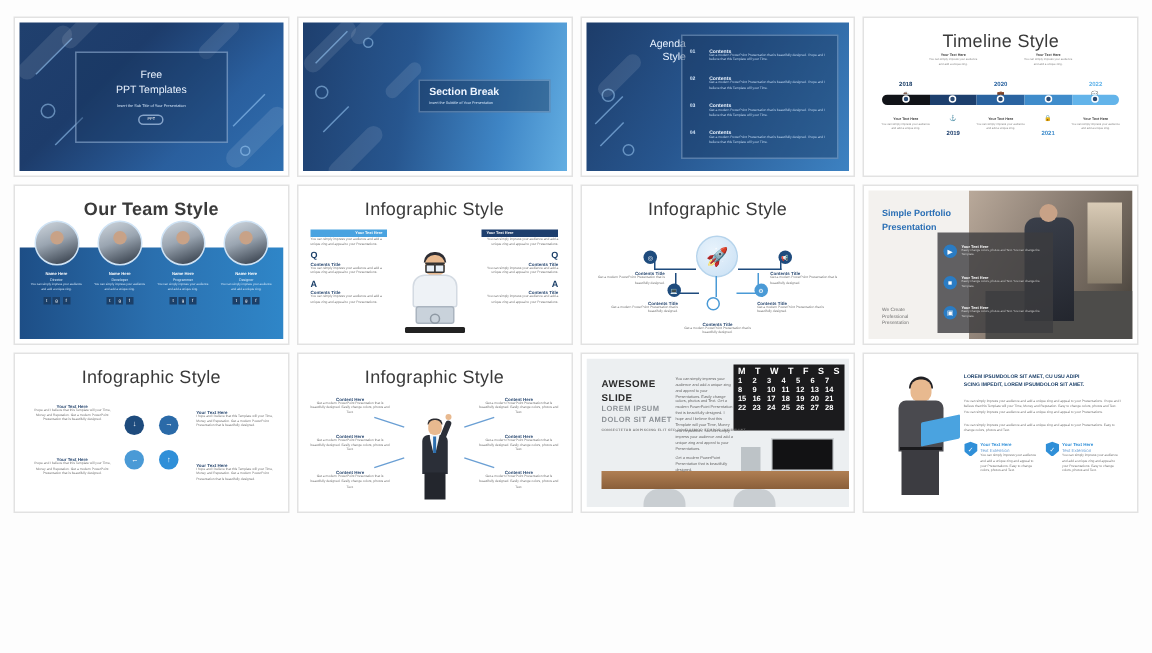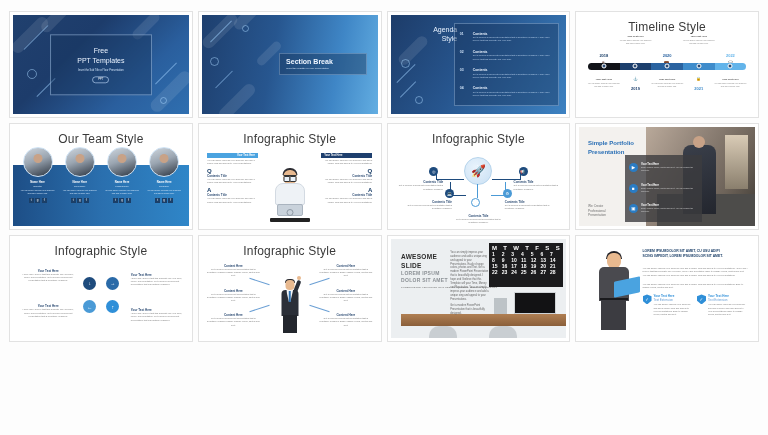--- a/index.html
+++ b/index.html
@@ -308,21 +308,21 @@
         <div class="tlblock" style="left:86%;top:64%;">
           <div class="tlh">Your Text Here</div>
           <div class="tlp">You can simply impress your audience and add a unique zing.</div>
         </div>
       </div>
     </div>
 
     <div class="slide">
       <div class="inner" style="background:#fff;">
         <div class="s5bot"></div>
-        <div class="wtitle" style="position:relative;z-index:2;">Our Team Style</div>
+        <div class="wtitle" style="position:relative;z-index:2;font-weight:bold;">Our Team Style</div>
         <div class="team">
           <div class="tm">
             <div class="avatar"></div>
             <div class="tmname">Name Here</div>
             <div class="tmrole">Director</div>
             <div class="tmdesc">You can simply impress your audience and add a unique zing.</div>
             <div class="socs">
               <span class="soc">t</span>
               <span class="soc">g</span>
               <span class="soc">f</span>

